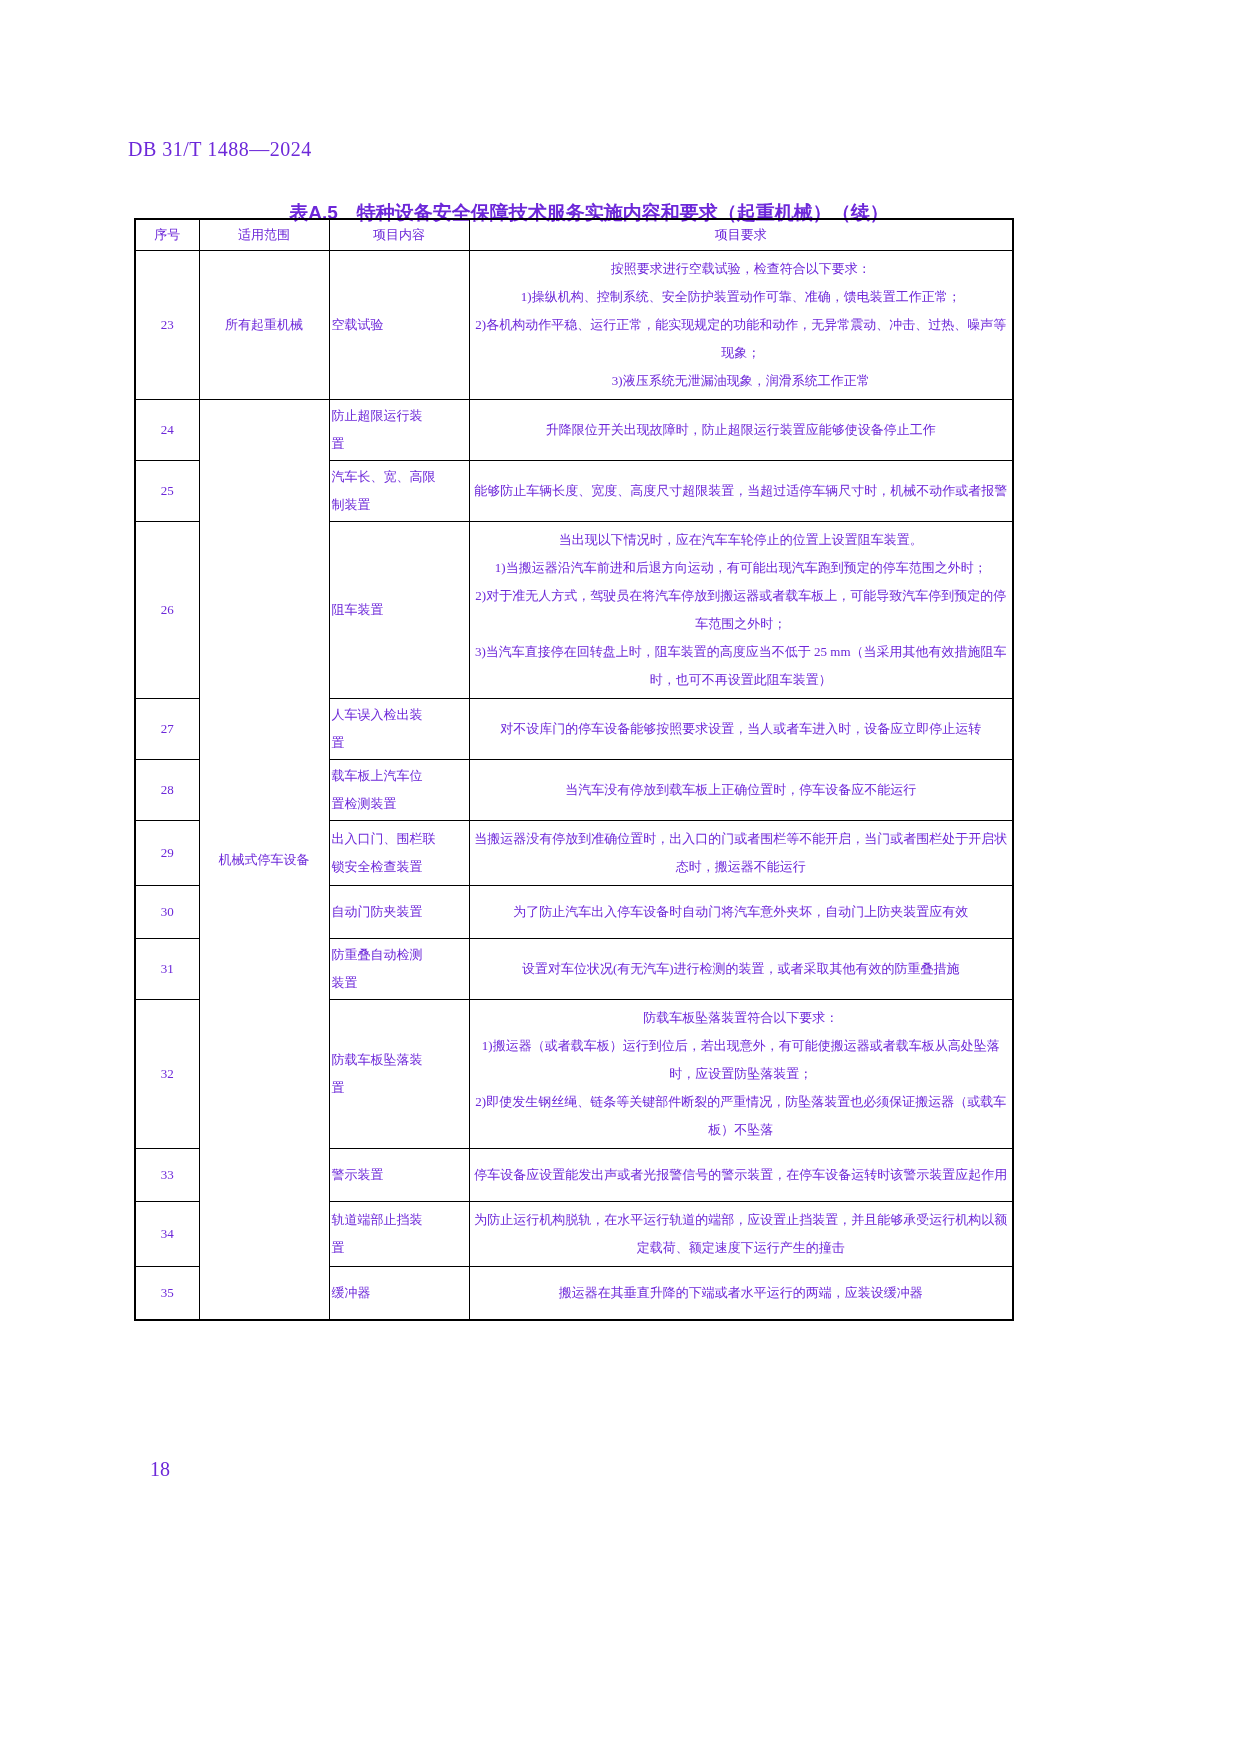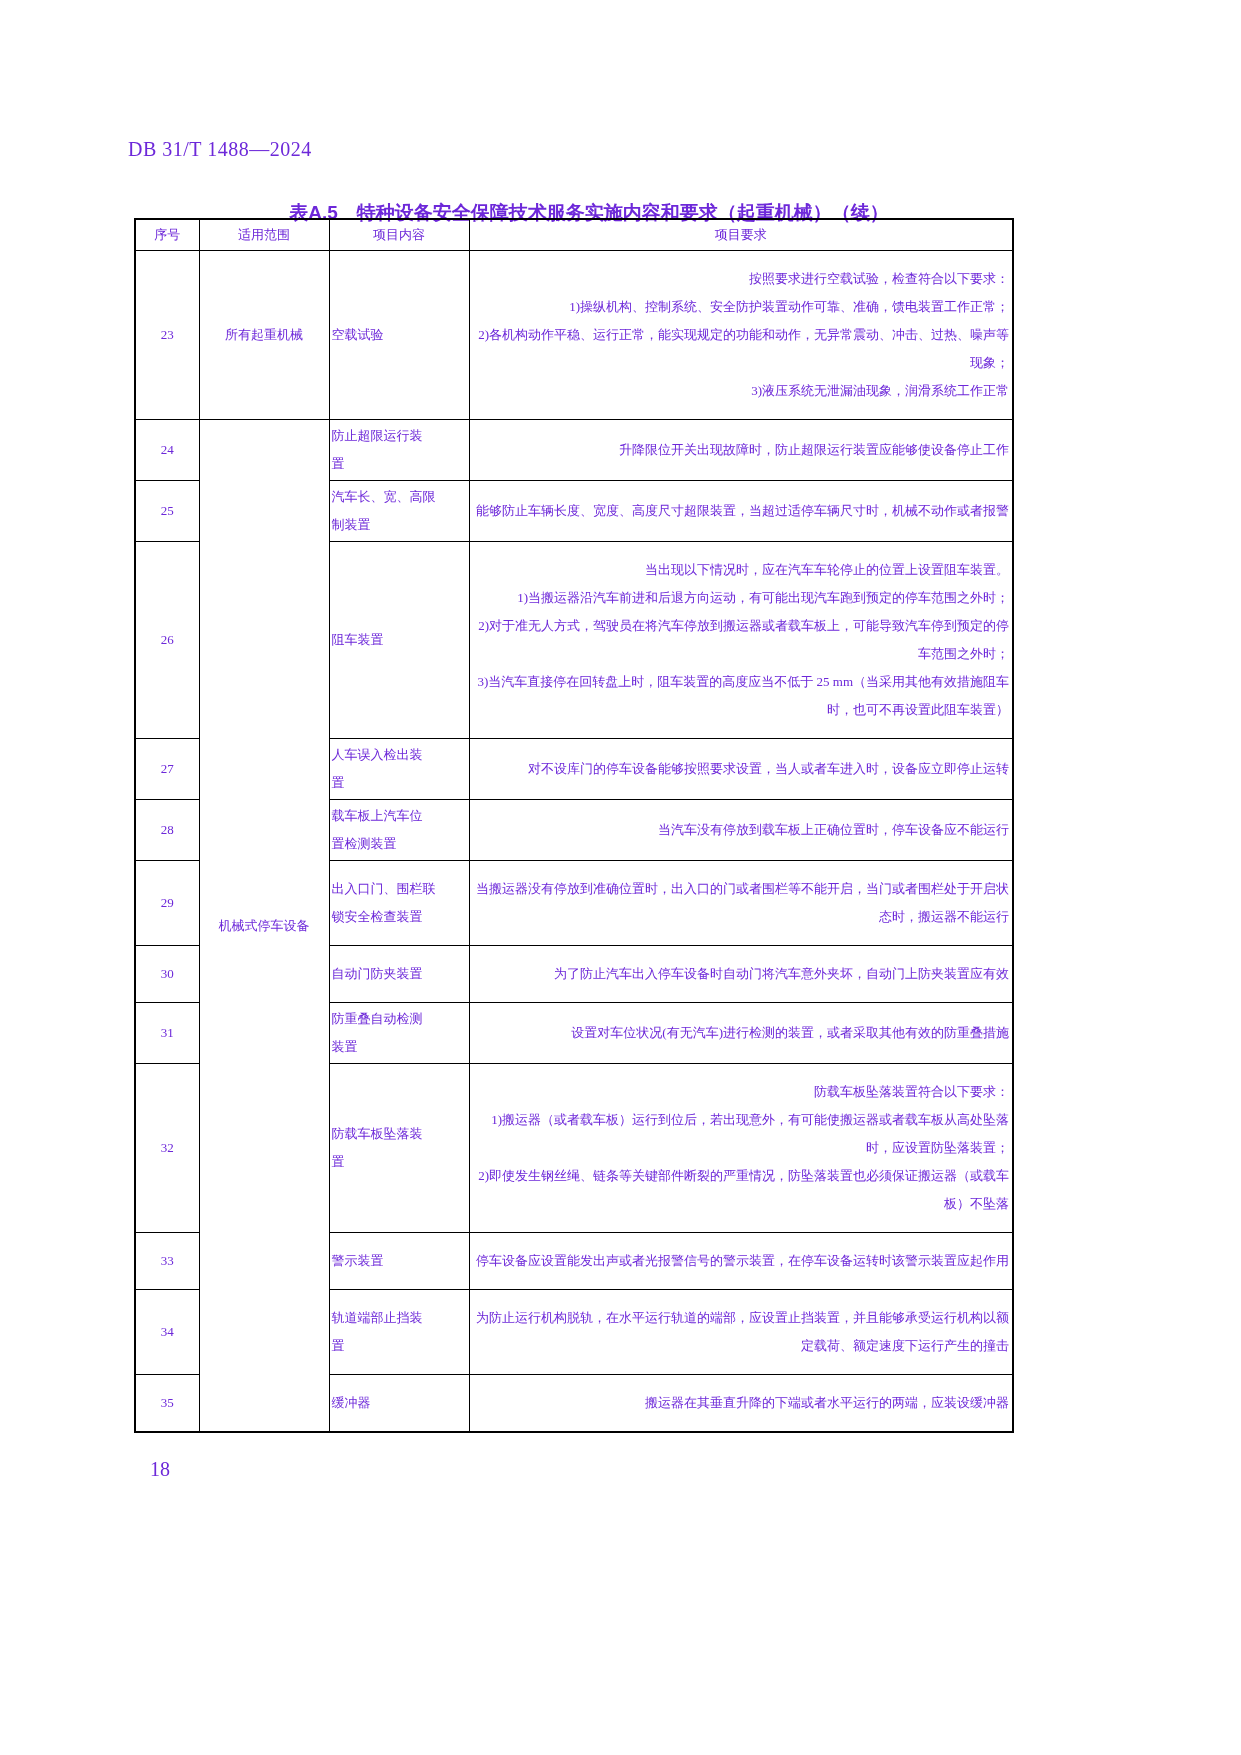--- a/index.html
+++ b/index.html
@@ -54,21 +54,21 @@
     text-align: center;
     padding: 1px 2px;
   }
   col.col-no    { width: 64px; }
   col.col-scope { width: 130px; }
   col.col-item  { width: 140px; }
   col.col-req   { width: 544px; }
   td.c-no    { text-align: center; padding: 12px 2px; }
   td.c-scope { text-align: center; padding: 6px 3px; }
   td.c-item  { text-align: left; padding: 2px 2px; white-space: pre-line; }
-  td.c-req   { text-align: right; padding: 14px 3px; white-space: pre-line; }
+  td.c-req   { text-align: center; padding: 4px 3px; white-space: pre-line; }
   .page-number {
     position: absolute;
     left: 150px;
     top: 1458px;
     font-size: 20px;
   }
 </style>
 </head>
 <body>
 

